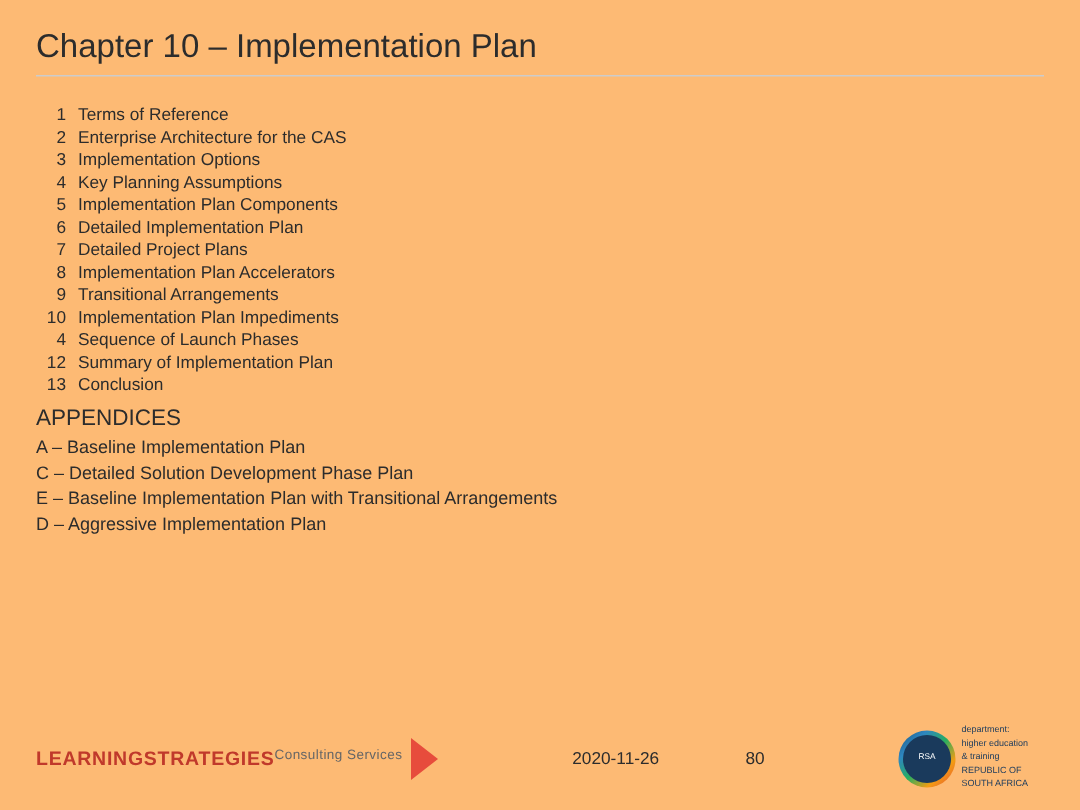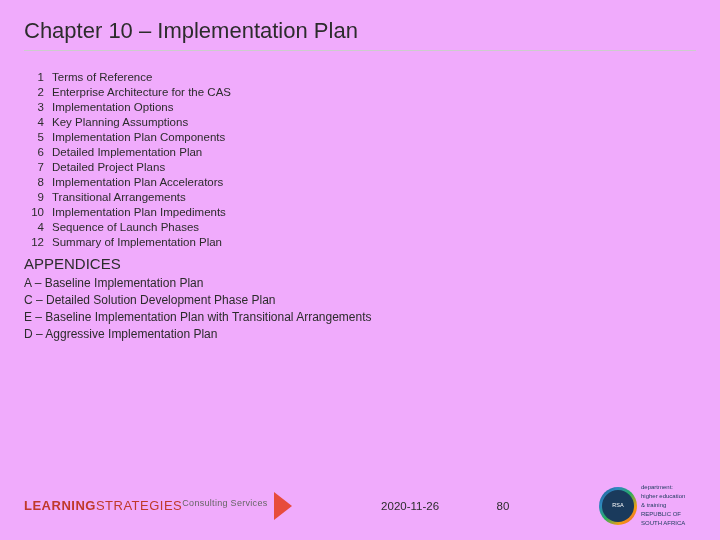--- a/index.html
+++ b/index.html
@@ -13,21 +13,21 @@
       height: 540px;
       background: #ffffff;
       font-family: Arial, sans-serif;
       overflow: hidden;
       position: relative;
     }
 
     .page-container {
       width: 720px;
       height: 540px;
-      background: #f0abfc;
+      background: #fdba74;
       padding: 18px 24px 12px 24px;
       display: flex;
       flex-direction: column;
     }
 
     .title {
       font-size: 22px;
       font-weight: 400;
       color: #2c2c2c;
       margin-bottom: 8px;
@@ -97,21 +97,21 @@
     .logo-learning {
       font-size: 13px;
       font-weight: 700;
       color: #c0392b;
       letter-spacing: 0.5px;
       text-transform: uppercase;
     }
 
     .logo-strategies {
       font-size: 13px;
-      font-weight: 400;
+      font-weight: 700;
       color: #c0392b;
       letter-spacing: 0.5px;
       text-transform: uppercase;
     }
 
     .logo-consulting {
       font-size: 9px;
       color: #666;
       letter-spacing: 0.3px;
     }
@@ -229,20 +229,24 @@
             <td class="num">10</td>
             <td>Implementation Plan Impediments</td>
           </tr>
           <tr class="toc-row">
             <td class="num">4</td>
             <td>Sequence of Launch Phases</td>
           </tr>
           <tr class="toc-row">
             <td class="num">12</td>
             <td>Summary of Implementation Plan</td>
+          </tr>
+          <tr class="toc-row">
+            <td class="num">13</td>
+            <td>Conclusion</td>
           </tr>
         </tbody>
     </table>
 
     <div class="appendices-block">
       <div class="appx-title">APPENDICES</div>
       <div id="appendices-list">
           <div class="appx-item">A – Baseline Implementation Plan</div>
           <div class="appx-item">C – Detailed Solution Development Phase Plan</div>
           <div class="appx-item">E – Baseline Implementation Plan with Transitional Arrangements</div>

